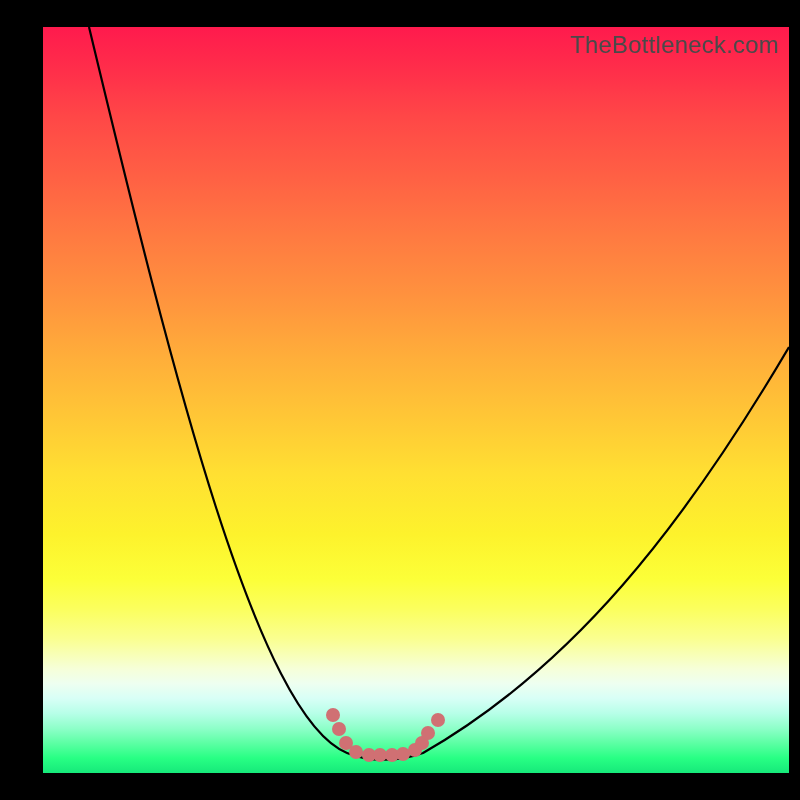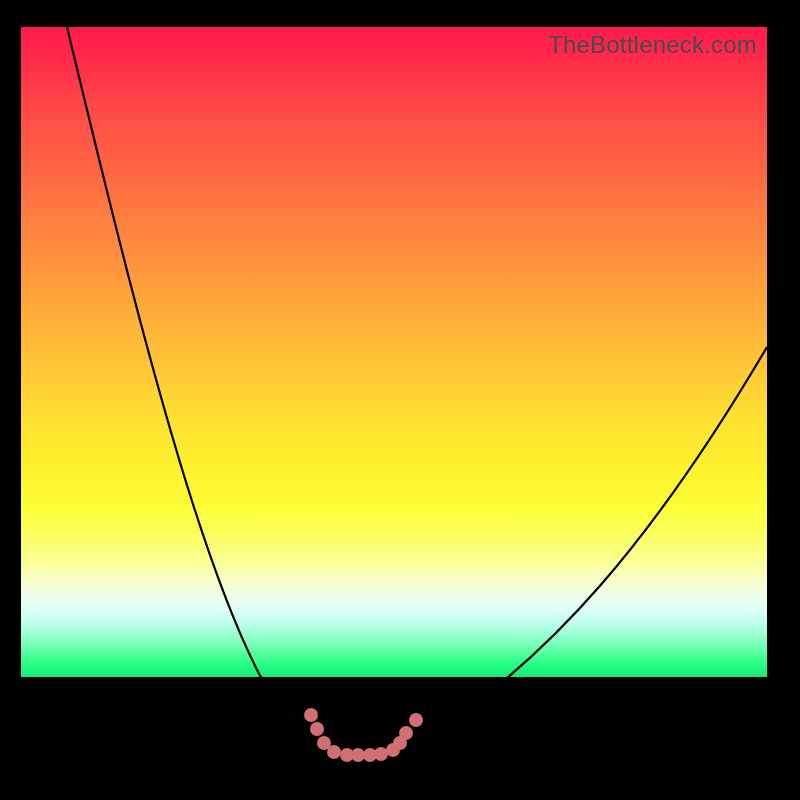--- a/index.html
+++ b/index.html
@@ -6,24 +6,24 @@
     margin: 0;
     padding: 0;
     width: 800px;
     height: 800px;
     background: #000;
     overflow: hidden;
     font-family: Arial, Helvetica, sans-serif;
   }
   .frame {
     position: absolute;
-    left: 21px;
+    left: 43px;
     top: 27px;
     width: 746px;
-    height: 650px;
+    height: 746px;
     background: linear-gradient(to bottom,
       #ff1a4d 0%,
       #ff2f4a 6%,
       #ff4747 12%,
       #ff6044 20%,
       #ff7a41 28%,
       #ff923e 36%,
       #ffad3a 44%,
       #ffc636 52%,
       #ffe032 60%,

